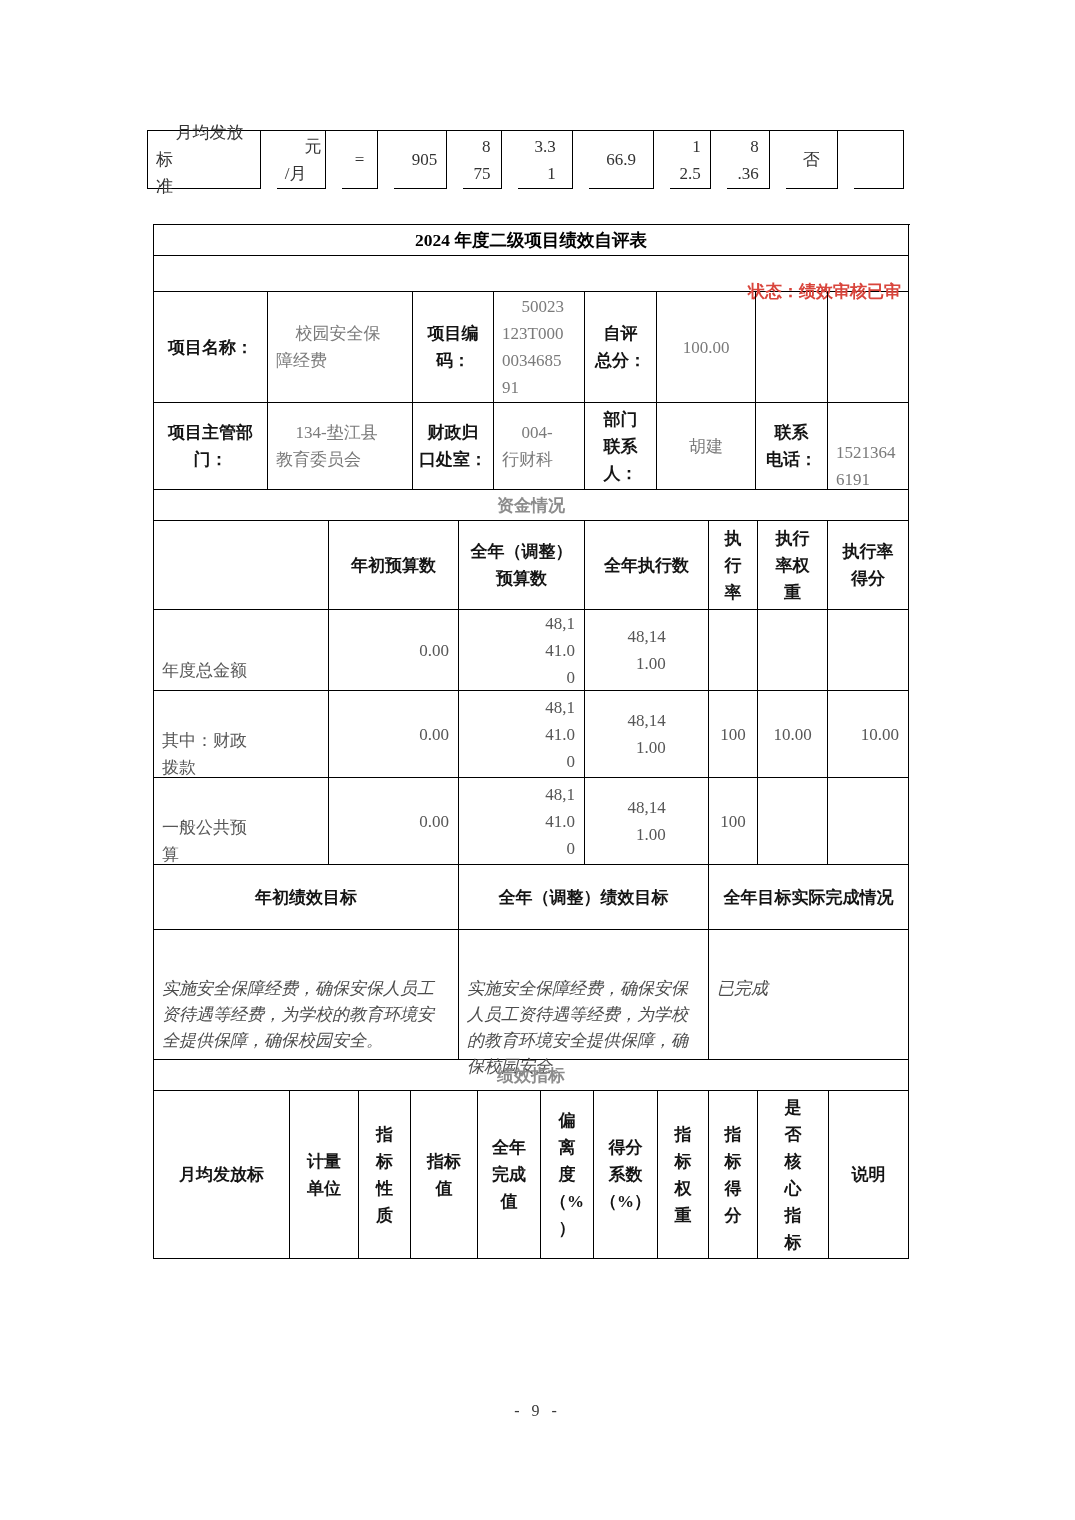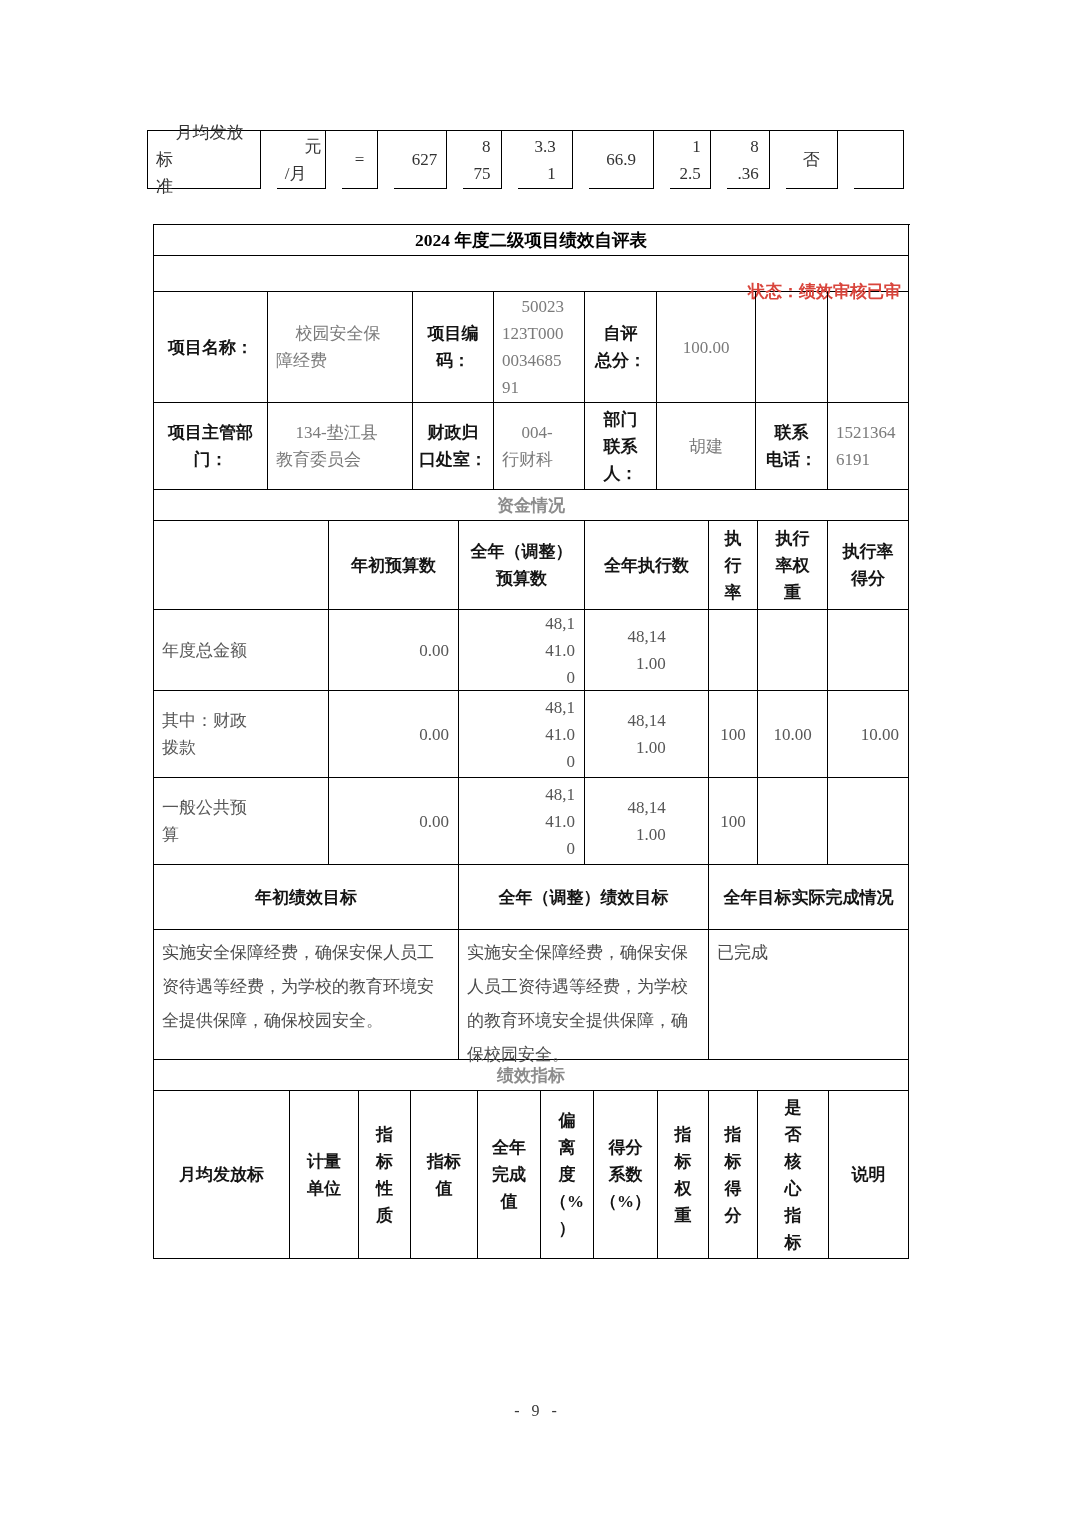--- a/index.html
+++ b/index.html
@@ -11,35 +11,35 @@
   .tbl{position:absolute;border-top:1px solid #000;border-left:1px solid #000;background:#fff;}
   .row{display:flex;}
   .cell{
     box-sizing:border-box;border-right:1px solid #000;border-bottom:1px solid #000;
     display:flex;align-items:center;font-size:17px;
   }
   .cell>span{flex:1 1 auto;white-space:pre-line;line-height:27px;}
   
   .c>span{text-align:center;}
   .r>span{text-align:right;padding-right:9px;}
-  .l>span{text-align:left;padding-left:8px;padding-right:4px;}
+  .l>span{text-align:left;padding-left:8px;padding-right:4px;margin-top:40px;}
   .li>span{text-align:left;padding-left:8px;padding-right:4px;text-indent:1.15em;}
   .cb>span{flex:0 1 auto;margin:0 auto;text-align:right;}
   .top{align-items:flex-start;padding-top:6px;}
   
   .b{font-weight:700;color:#141414;}
   .val{color:#7a7a7a;}
   .num{color:#575757;}
   .sec{color:#8c8c8c;font-weight:700;}
   .goal{color:#4c4c4c;}
   .toptxt{color:#333333;}
   .title-cell{justify-content:center;}
   .title-cell>span{text-align:center;font-weight:700;color:#000;font-size:17.5px;}
   .status-cell>span{text-align:right;padding-right:7px;font-weight:700;color:#d9453c;margin-top:36px;}
-  .goaltext>span{line-height:34px;}
+  .goaltext>span{line-height:26px;font-style:italic;}
   .footer{
     position:absolute;top:1402px;left:0;width:100%;text-align:center;
     font-size:16px;color:#3a3a3a;letter-spacing:4px;
   }
 </style>
 </head>
 <body>
 
 <div class="tbl" style="left:147px;top:130px;width:756px;">
   <div class="row" style="height:58px;gap:16px;">
@@ -48,21 +48,21 @@
 准</span>
       </div>
     <div class="cell li toptxt" style="width:59px">
         <span>元
 /月</span>
       </div>
     <div class="cell c toptxt" style="width:45px">
         <span>=</span>
       </div>
     <div class="cell r toptxt" style="width:68px">
-        <span>627</span>
+        <span>905</span>
       </div>
     <div class="cell cb toptxt" style="width:49px">
         <span>8
 75</span>
       </div>
     <div class="cell cb toptxt" style="width:71px">
         <span>3.3
 1</span>
       </div>
     <div class="cell c toptxt" style="width:82px">

